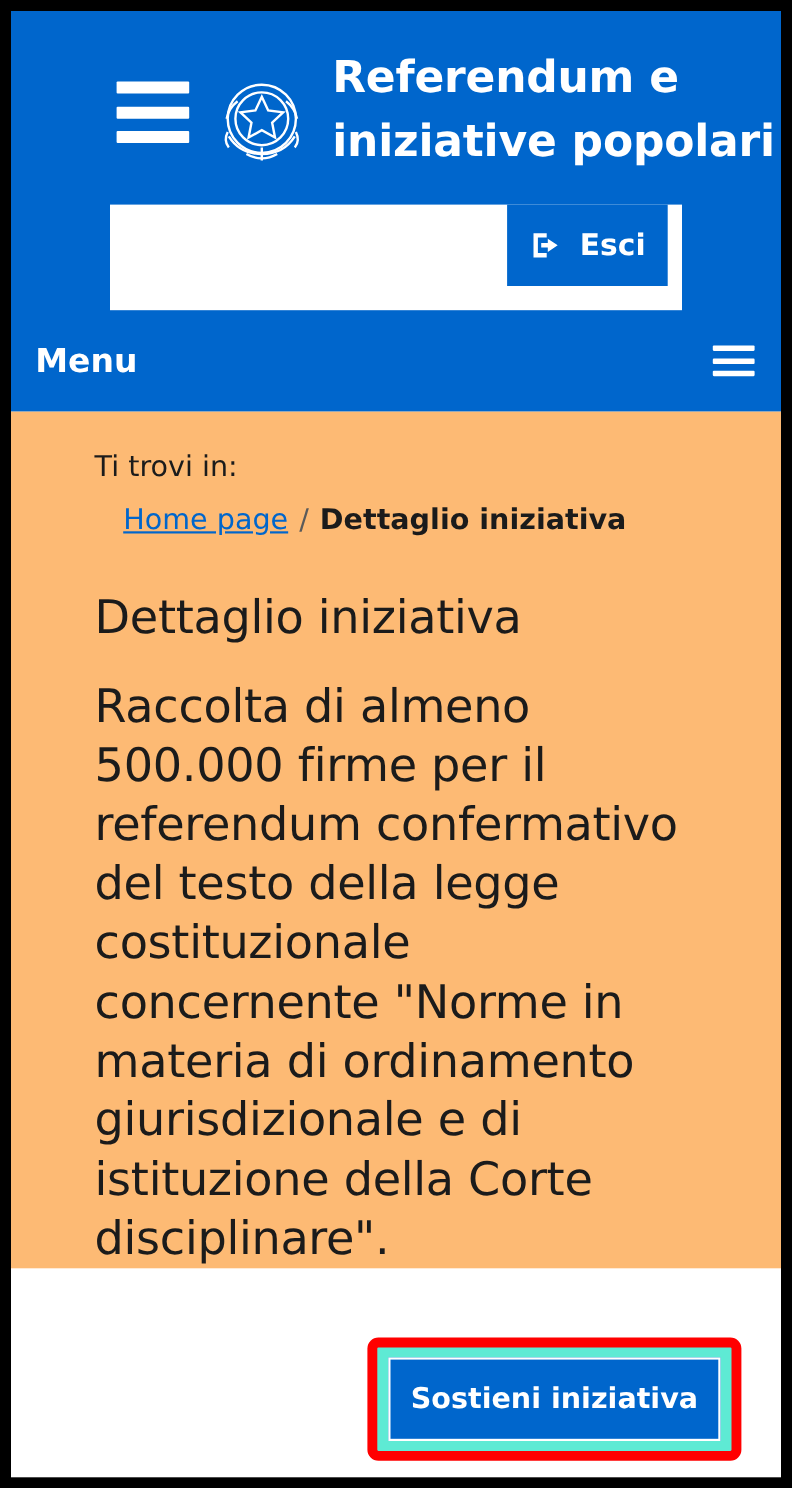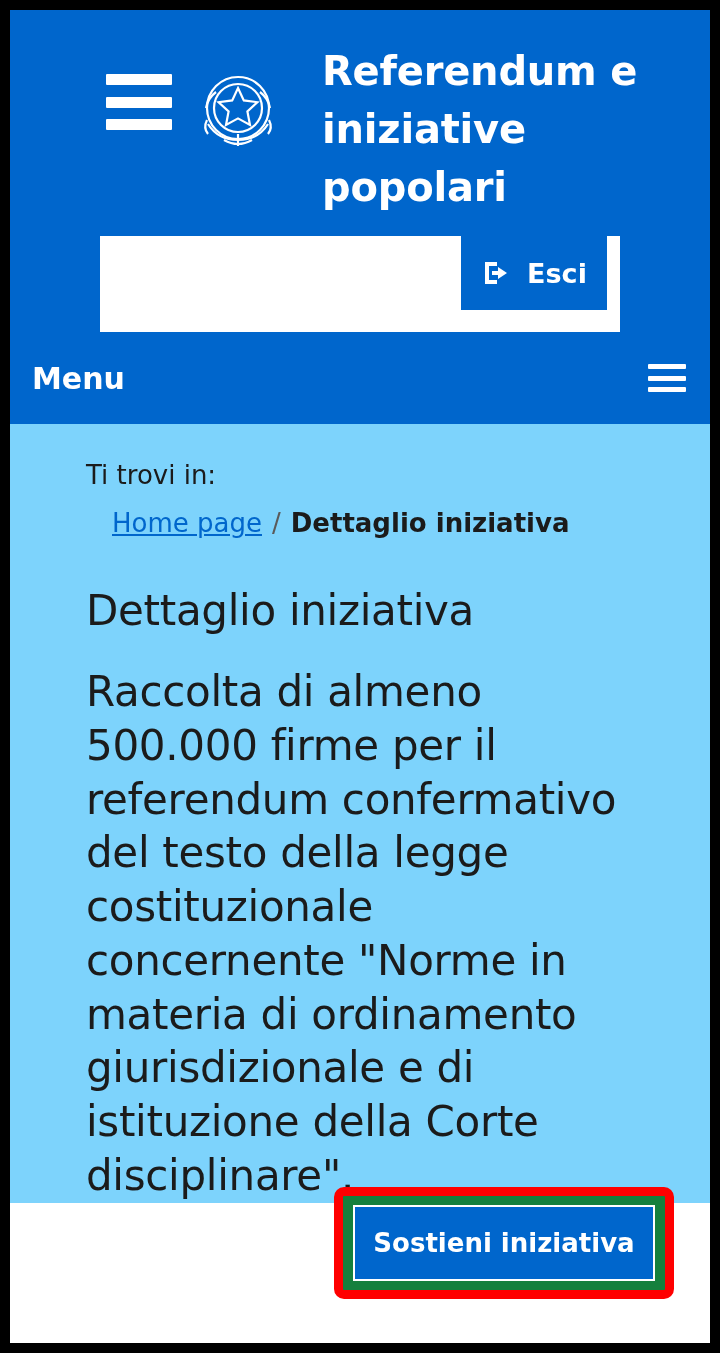--- a/index.html
+++ b/index.html
@@ -53,21 +53,21 @@
   .emblem {
     margin-left: 22px;
     margin-top: 28px;
     flex: 0 0 auto;
   }
   .site-title {
     color: #ffffff;
     font-size: 40px;
     line-height: 1.45;
     font-weight: bold;
-    margin-left: 40px;
+    margin-left: 20px;
     margin-top: 8px;
     letter-spacing: -0.2px;
   }
   .search-row {
     margin: 20px 90px 0 90px;
     background: #ffffff;
     height: 96px;
     display: flex;
     align-items: flex-start;
     justify-content: flex-end;
@@ -128,21 +128,21 @@
   }
   .hamburger-menu span {
     display: block;
     height: 5px;
     background: #ffffff;
     border-radius: 1px;
   }
   
   .content {
     padding: 36px 76px 0 76px;
-    background: #7dd3fc;
+    background: #fdba74;
   }
   .ti-trovi {
     font-size: 26px;
     color: #1b1b1b;
     margin-bottom: 18px;
   }
   .breadcrumb {
     margin-left: 26px;
     font-size: 26px;
     display: flex;
@@ -169,30 +169,30 @@
     font-size: 42px;
     color: #1b1b1b;
     line-height: 1.28;
     margin-top: 30px;
     letter-spacing: -0.3px;
   }
   
   .cta-wrap {
     position: absolute;
     left: 324px;
-    top: 1177px;
+    top: 1206px;
     width: 340px;
     height: 112px;
     border: 9px solid #ff0000;
     border-radius: 10px;
     box-sizing: border-box;
     display: flex;
     align-items: center;
     justify-content: center;
-    background: #15803d;
+    background: #5eead4;
   }
   .cta-button {
     background: #0066cc;
     color: #ffffff;
     border: 2px solid #ffffff;
     font-size: 26px;
     font-weight: bold;
     font-family: "DejaVu Sans", sans-serif;
     width: 302px;
     height: 76px;

